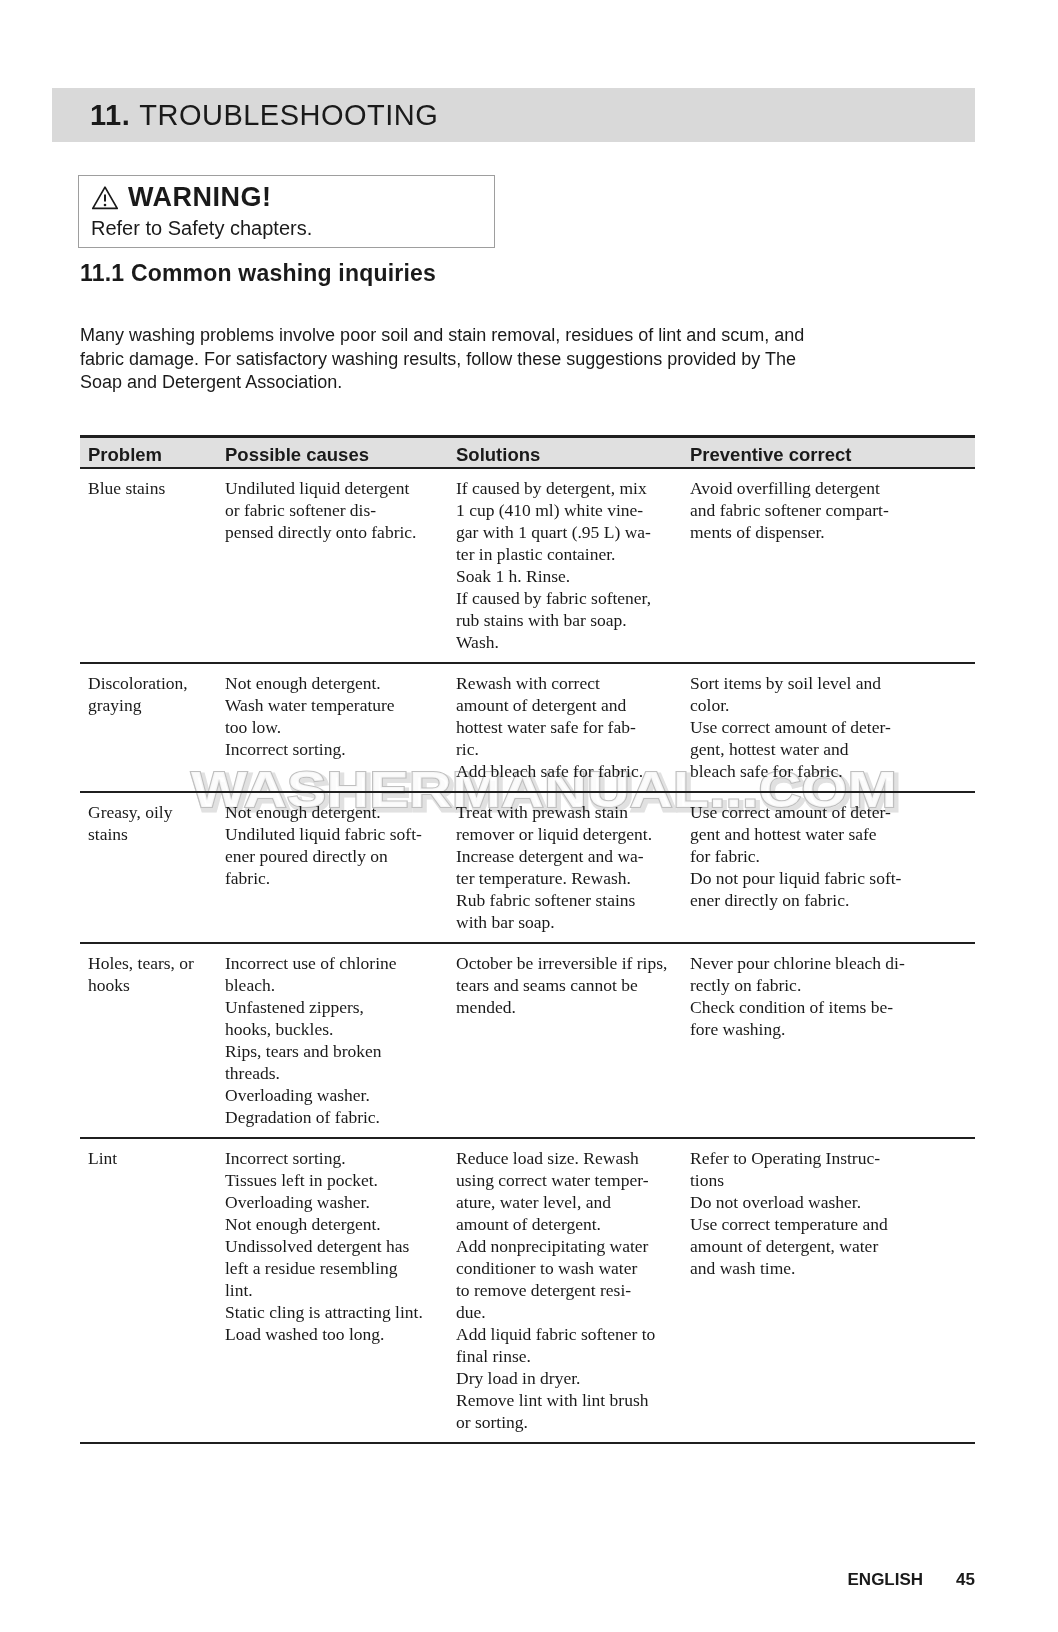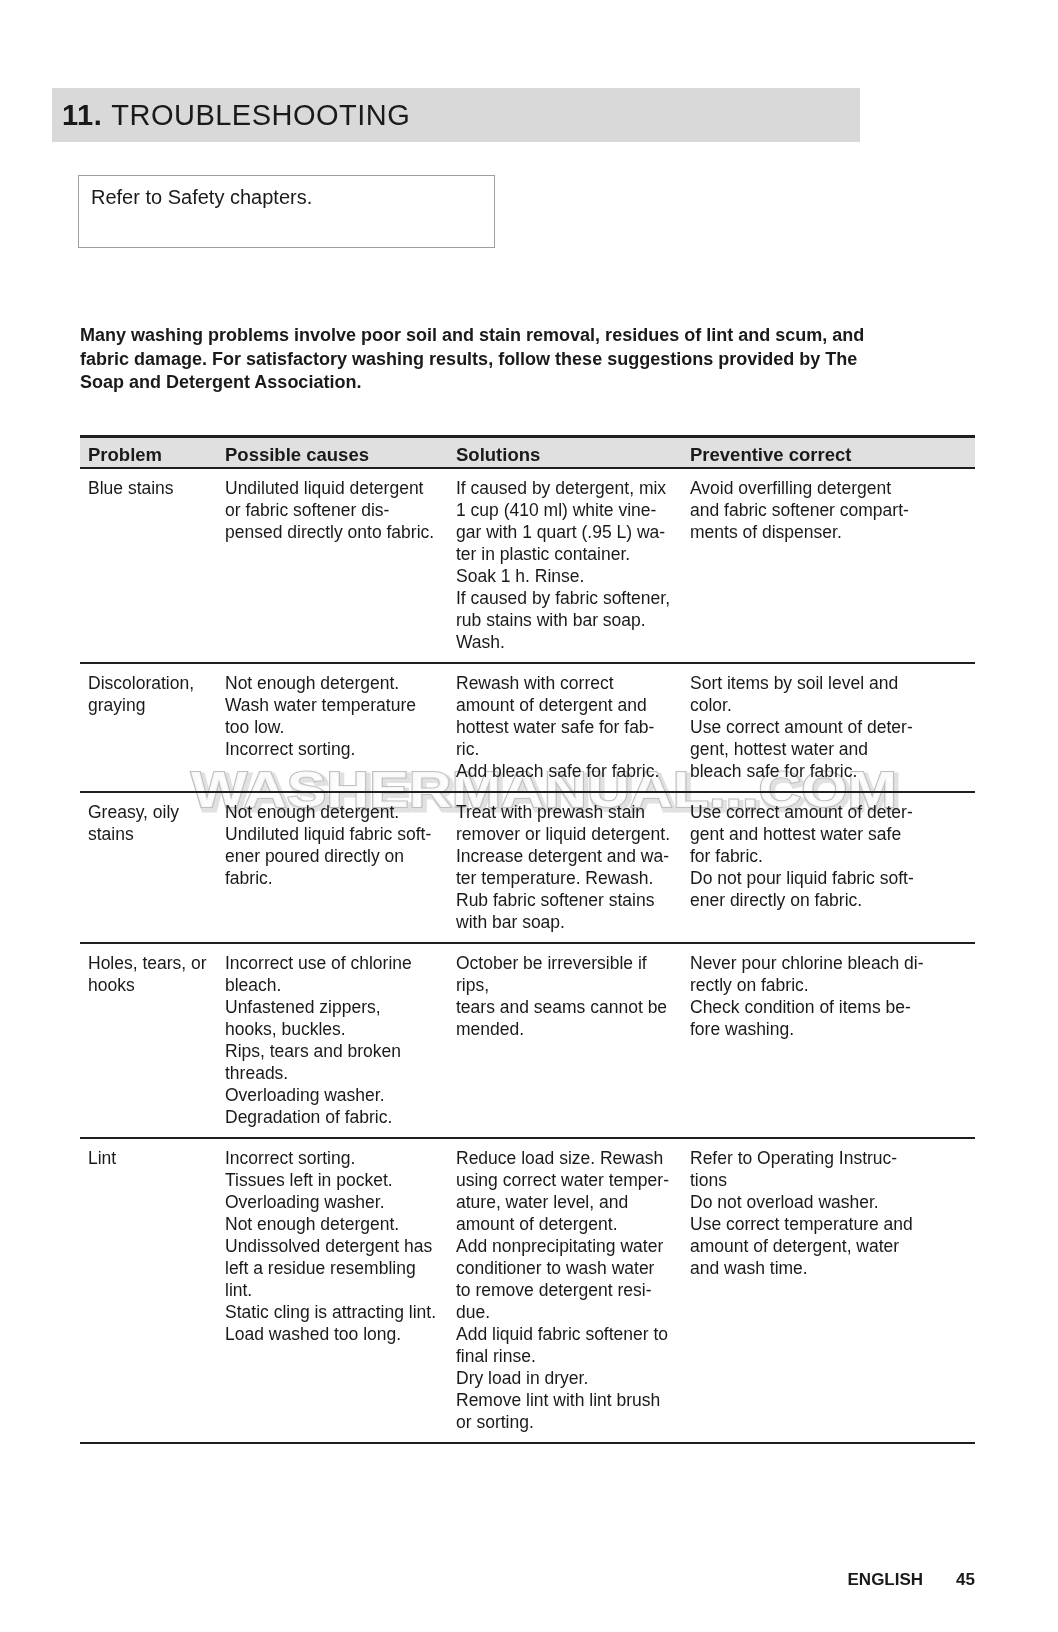--- a/index.html
+++ b/index.html
@@ -5,45 +5,45 @@
   html,body{margin:0;padding:0;background:#ffffff;}
   .page{
     position:relative; z-index:0;
     width:1058px; height:1632px;
     background:#ffffff;
     font-family:"Liberation Sans", sans-serif;
     color:#1a1a1a;
     overflow:hidden;
   }
   .title-bar{
-    position:absolute; left:52px; top:88px; width:808px; height:54px;
+    position:absolute; left:52px; top:88px; width:923px; height:54px;
     background:#d9d9d9;
     display:flex; align-items:center;
-    padding-left:10px; box-sizing:border-box;
+    padding-left:38px; box-sizing:border-box;
     font-size:29px; letter-spacing:0.5px;
   }
   .title-bar .num{font-weight:bold; margin-right:9px;}
   .warning-box{
     position:absolute; left:78px; top:175px; width:417px; height:73px;
     border:1px solid #9e9e9e; box-sizing:border-box;
     padding:6px 12px 0 12px;
   }
   .warning-title{
     display:flex; align-items:center; gap:9px;
     font-size:27px; font-weight:bold; letter-spacing:0.5px;
   }
   .warning-title svg{display:block;}
   .warning-body{font-size:20px; margin-top:4px;}
   .subsection{
     position:absolute; left:80px; top:260px;
     font-size:23px; font-weight:bold; letter-spacing:0.2px;
   }
   .intro{
     position:absolute; left:80px; top:324px; width:845px;
-    font-size:18px; line-height:23.5px; white-space:pre-line;font-weight:bold;
+    font-size:18px; line-height:23.5px; white-space:pre-line;
   }
   .trouble-table{
     position:absolute; left:80px; top:435px; width:895px;
     border-collapse:collapse; table-layout:fixed;
     font-size:17.5px; line-height:22px;
   }
   .trouble-table col.c1{width:137px;}
   .trouble-table col.c2{width:231px;}
   .trouble-table col.c3{width:234px;}
   .trouble-table col.c4{width:293px;}
@@ -53,20 +53,21 @@
   }
   .trouble-table th{
     text-align:left; font-size:18.5px; font-weight:bold;
     padding:6px 6px 1px 8px;
   }
   .trouble-table tbody tr{border-top:2px solid #1f1f1f;}
   .trouble-table tbody tr:last-child{border-bottom:2px solid #1f1f1f;}
   .trouble-table td{
     vertical-align:top; white-space:pre-line;
     padding:8px 6px 9px 8px;
+    font-family:Liberation Serif, serif;
   }
   .watermark{
     position:absolute; left:185px; top:756px; z-index:-1;
   }
   .watermark text{
     font-family:"Liberation Sans", sans-serif;
     font-weight:bold; font-size:50px;
   }
   .footer{
     position:absolute; left:80px; top:1570px; width:895px;
@@ -83,23 +84,34 @@
     <text x="6" y="51" textLength="706" lengthAdjust="spacingAndGlyphs" fill="none" stroke="#dedede" stroke-width="5" opacity="0.9" transform="translate(2.5,2.5)">WASHERMANUAL...COM</text>
     <text x="6" y="51" textLength="706" lengthAdjust="spacingAndGlyphs" fill="rgba(255,255,255,0.85)" stroke="#bfbfbf" stroke-width="2" paint-order="stroke">WASHERMANUAL...COM</text>
   </svg>
 
   <div class="title-bar">
     <span class="num">11.</span>
     <span>TROUBLESHOOTING</span>
   </div>
 
   <div class="warning-box">
+    <div class="warning-title">
+      <span>
+        <svg width="28" height="26" viewBox="0 0 28 26">
+          <path d="M14 2.2 L26.2 23.4 H1.8 Z" fill="none" stroke="#1a1a1a" stroke-width="1.7" stroke-linejoin="round"></path>
+          <line x1="14" y1="9.5" x2="14" y2="16.5" stroke="#1a1a1a" stroke-width="2"></line>
+          <circle cx="14" cy="20" r="1.3" fill="#1a1a1a"></circle>
+        </svg>
+      </span>
+      <span>WARNING!</span>
+    </div>
     <div class="warning-body">Refer to Safety chapters.</div>
   </div>
 
+  <div class="subsection">11.1 Common washing inquiries</div>
 
   <div class="intro">Many washing problems involve poor soil and stain removal, residues of lint and scum, and
 fabric damage. For satisfactory washing results, follow these suggestions provided by The
 Soap and Detergent Association.</div>
 
   <table class="trouble-table">
     <colgroup>
         <col class="c1">
         <col class="c2">
         <col class="c3">

